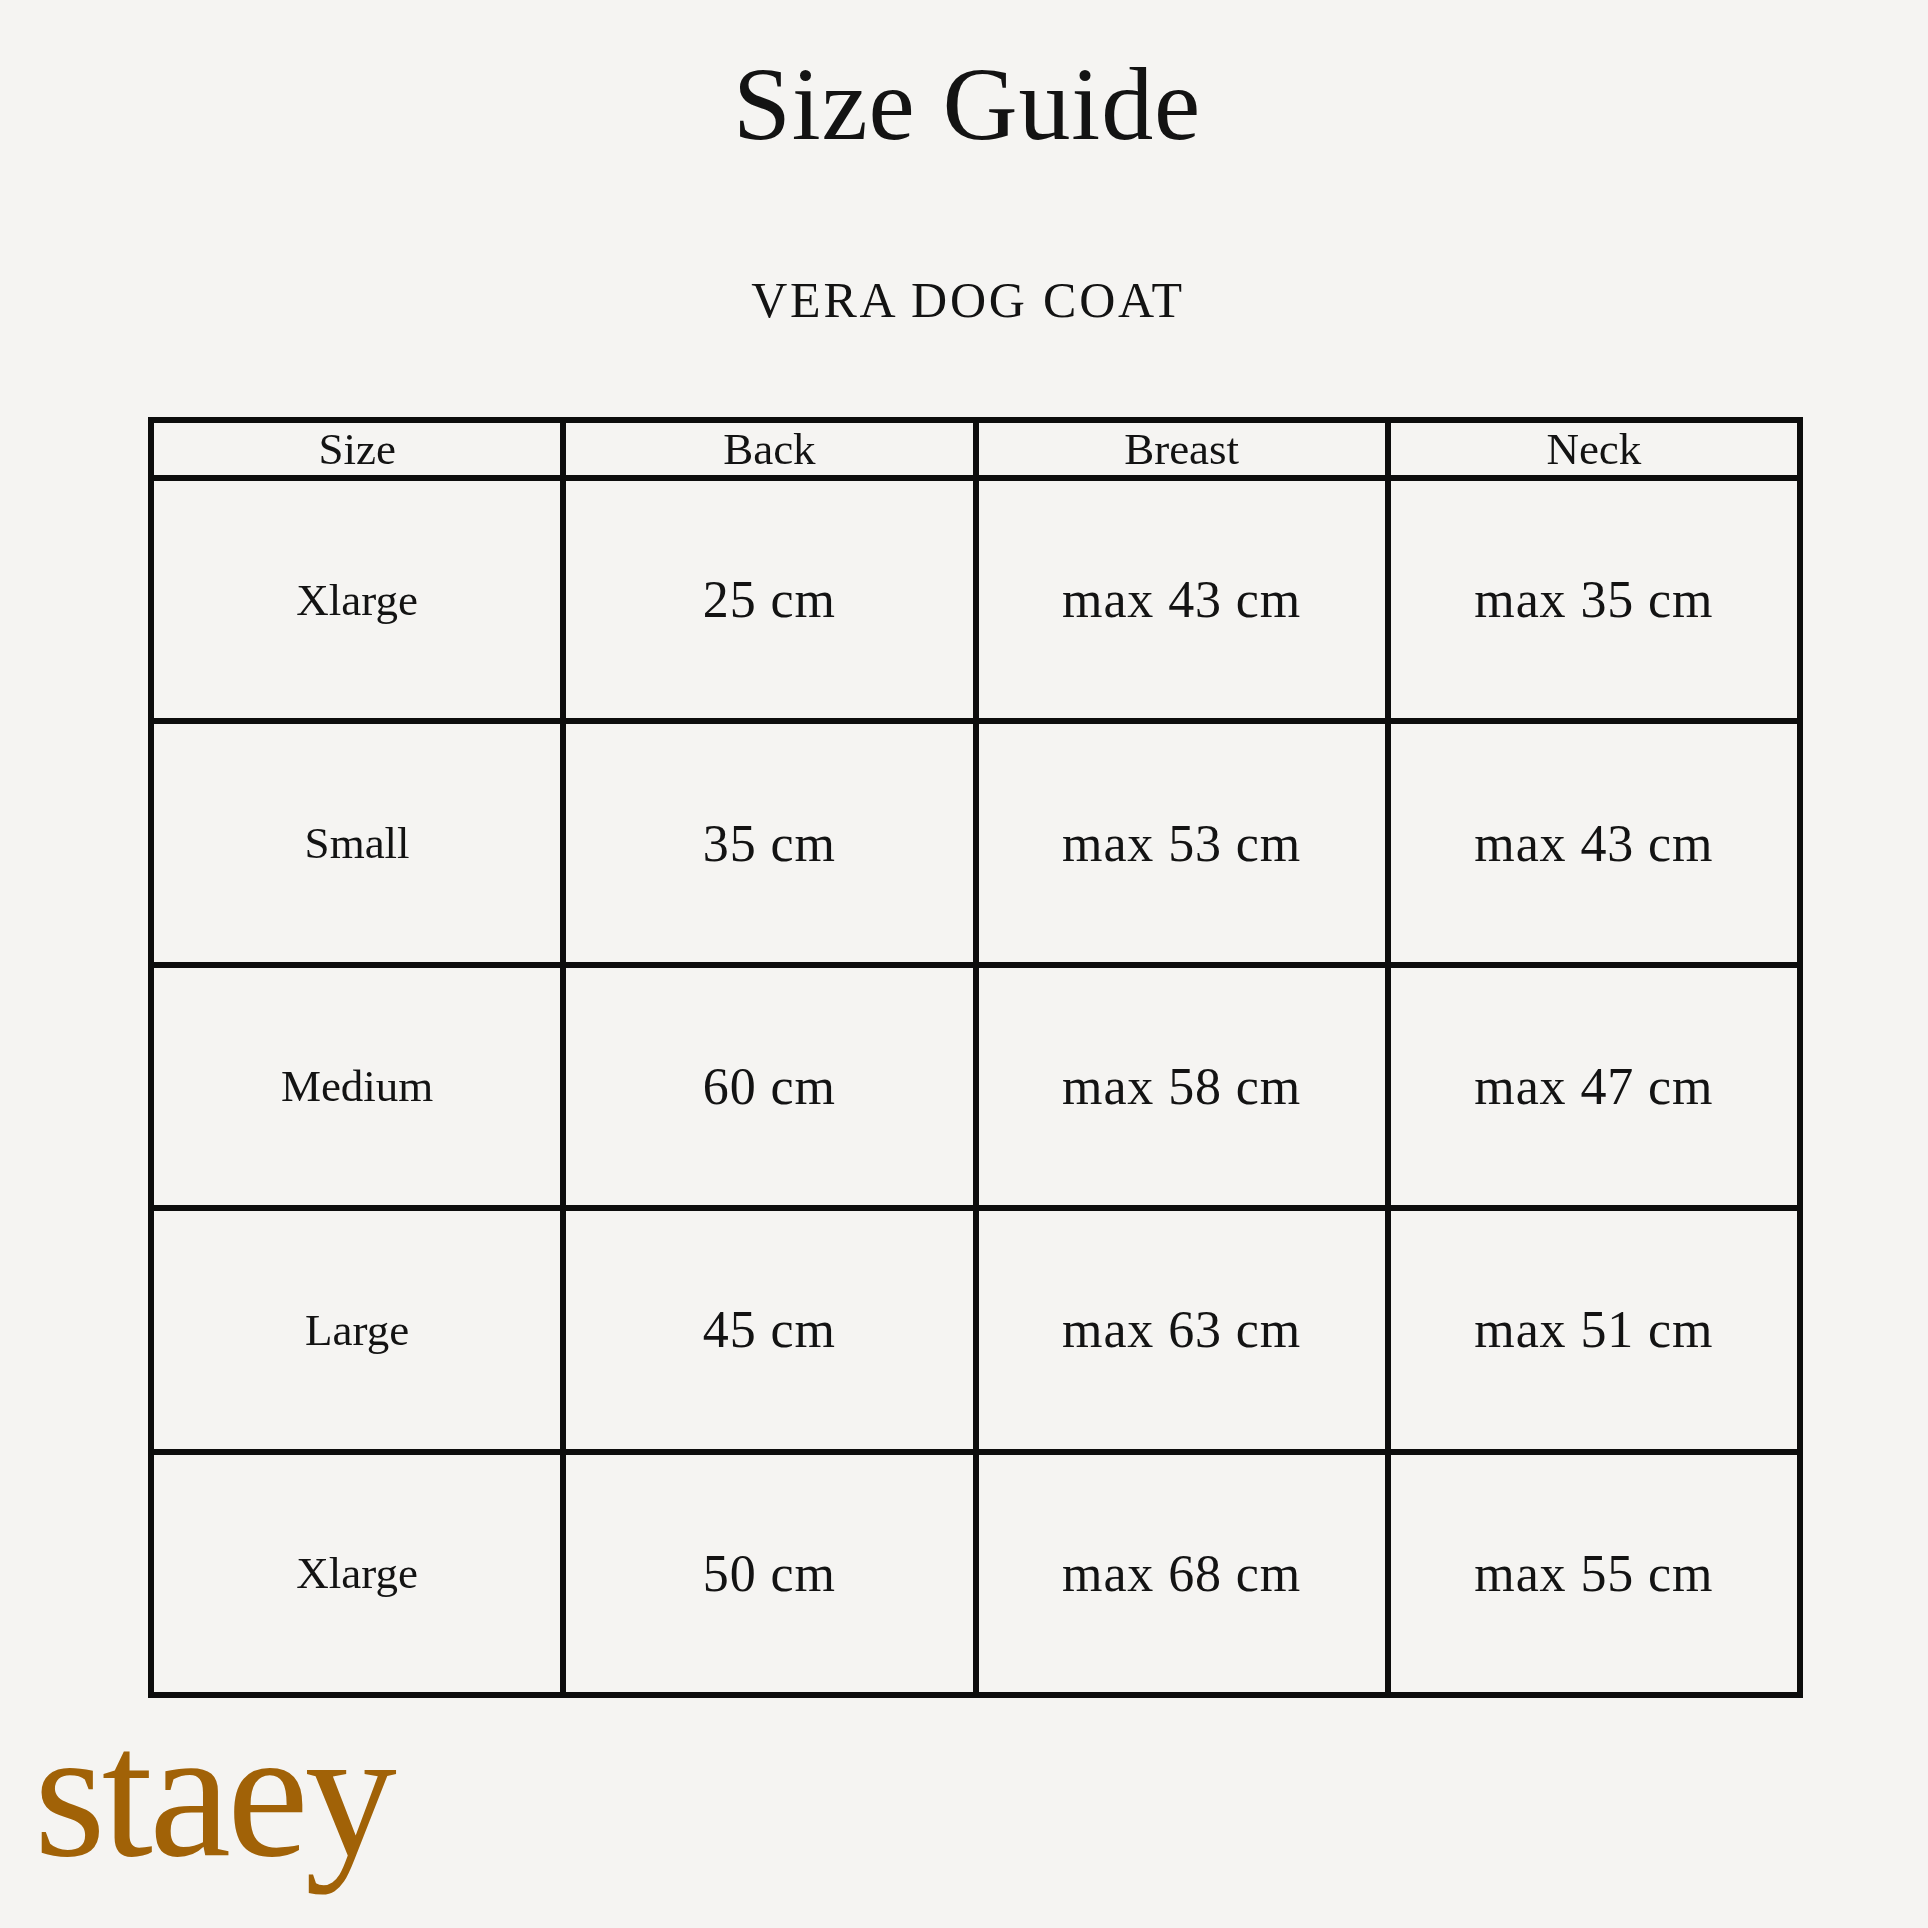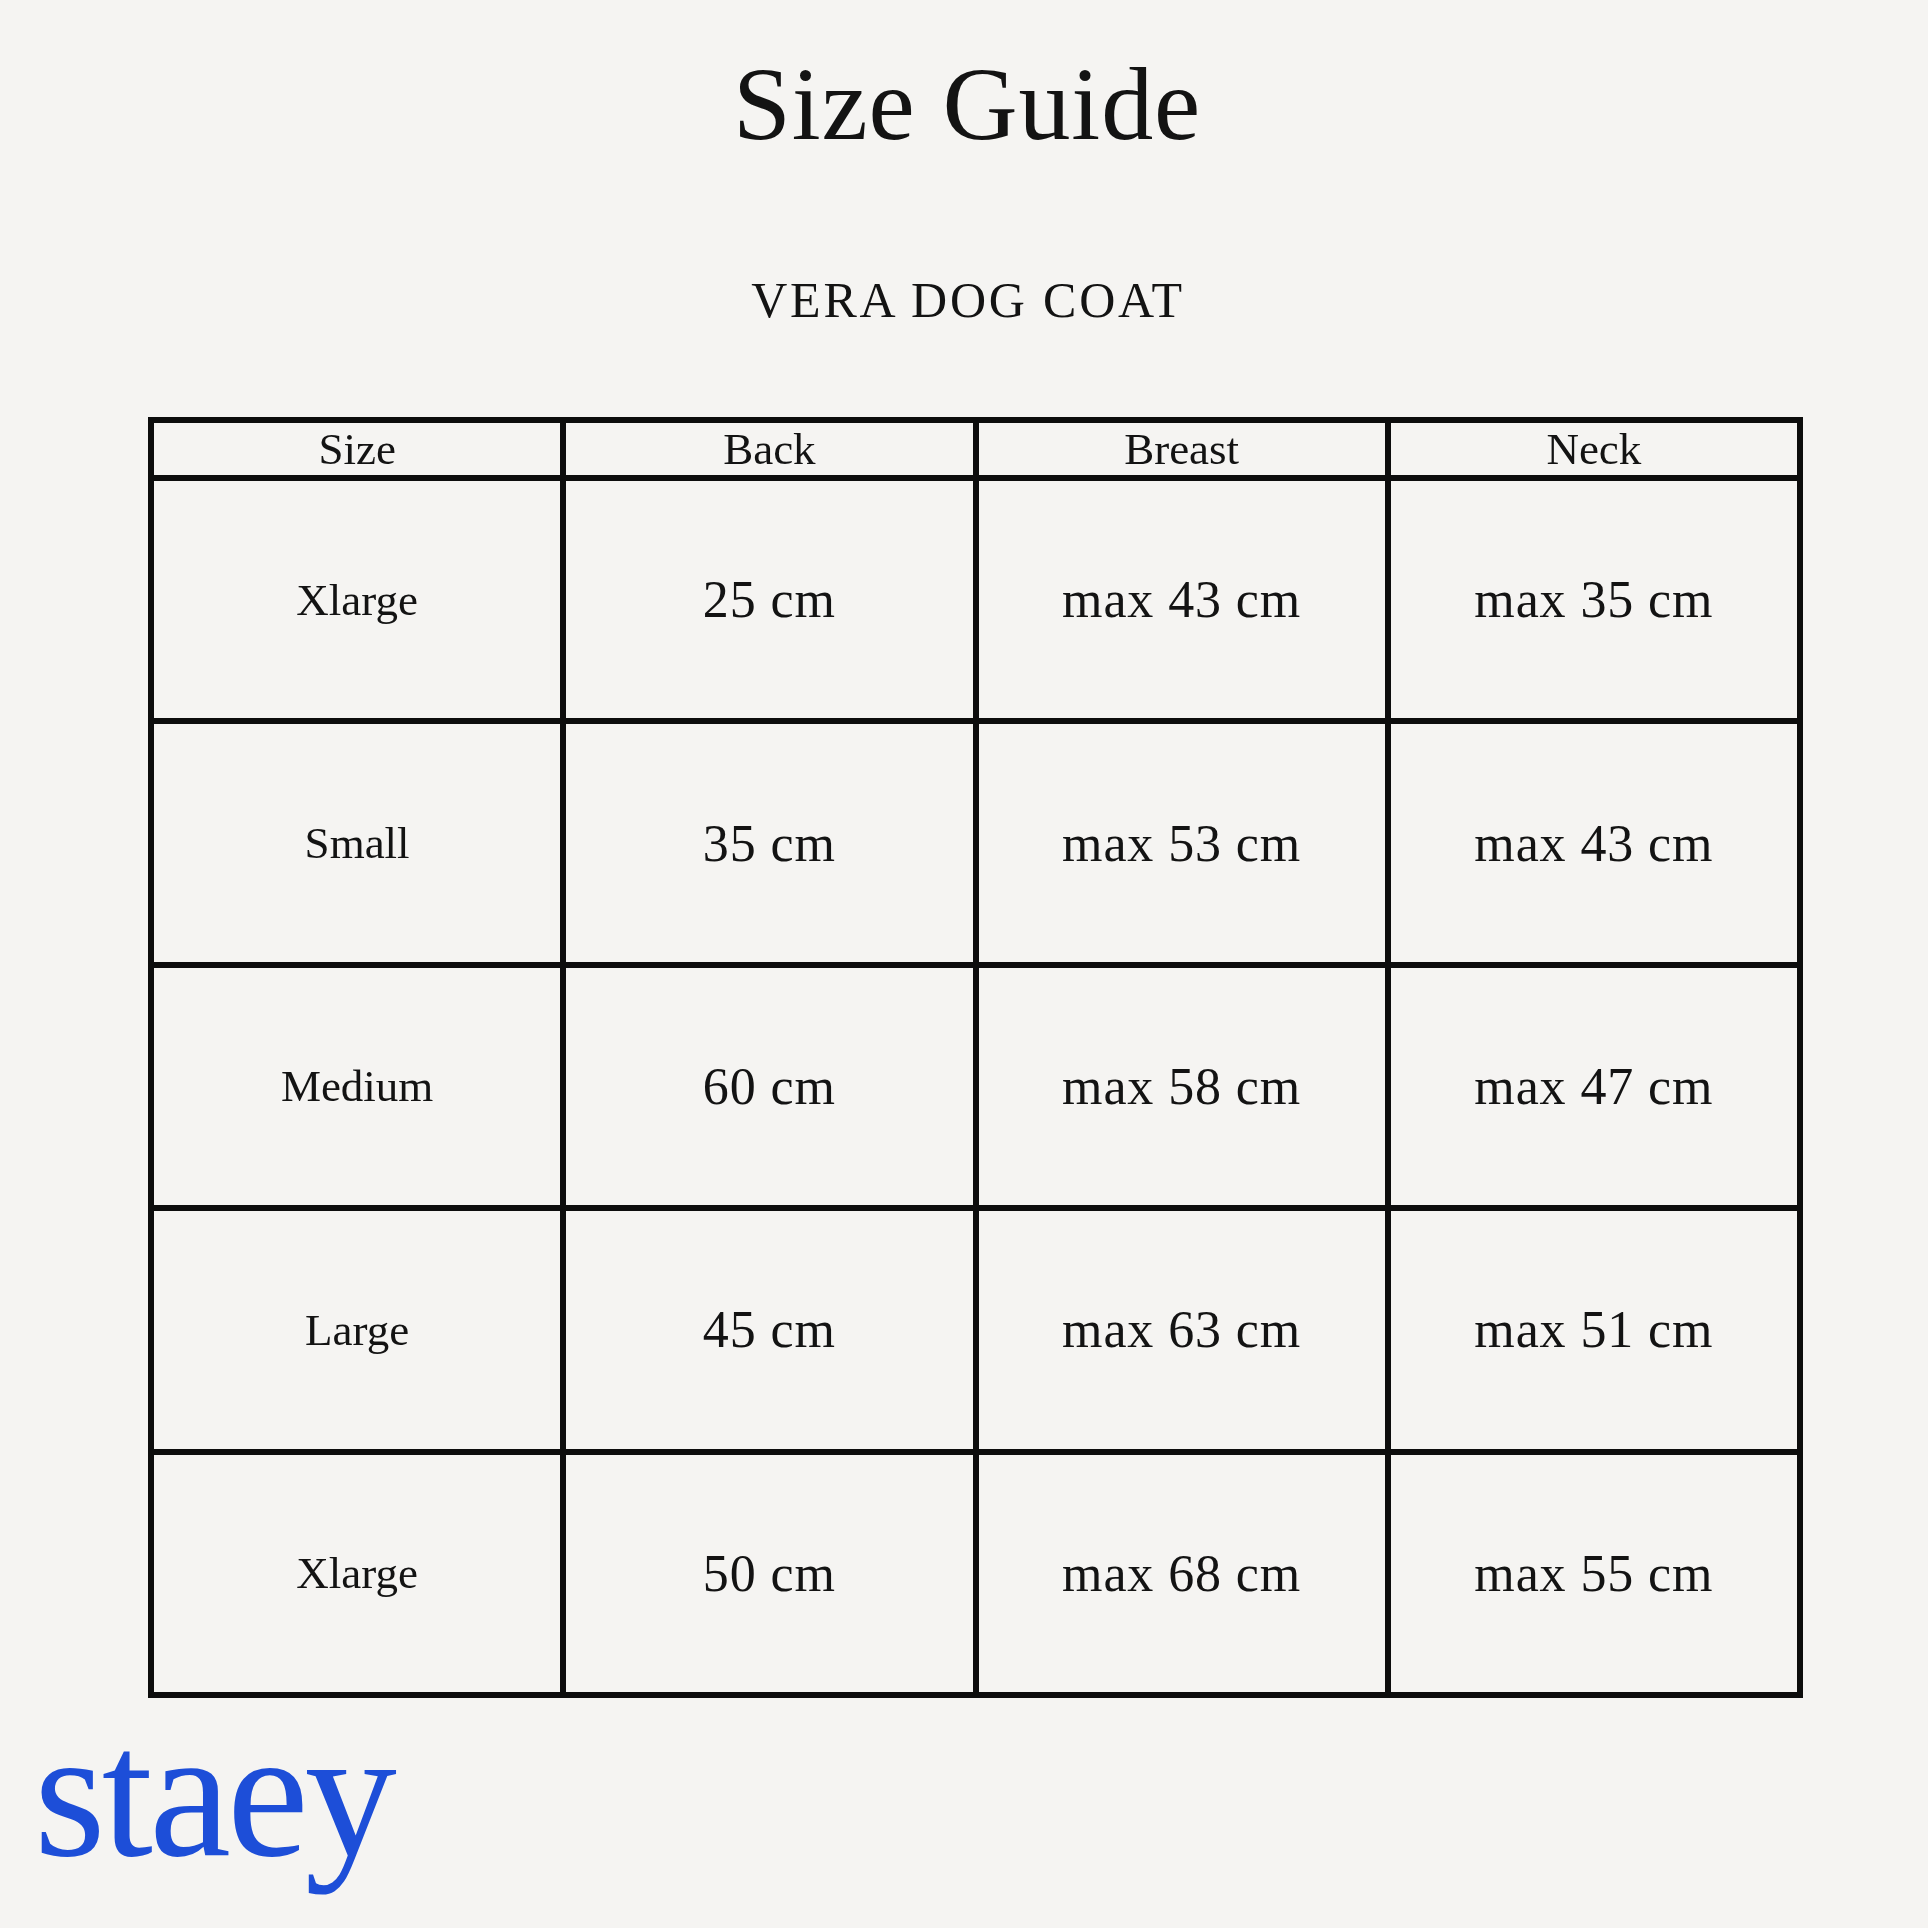--- a/index.html
+++ b/index.html
@@ -74,21 +74,21 @@
   }
   .logo {
     position: absolute;
     left: 34px;
     top: 1701px;
     margin: 0;
     font-size: 184px;
     line-height: 1;
     font-weight: 400;
     letter-spacing: -3.8px;
-    color: #1d4ed8;
+    color: #a16207;
   }
 </style>
 </head>
 <body>
 
 <div class="page">
 
   <h1 class="title">Size Guide</h1>
 
   <h2 class="subtitle">VERA DOG COAT</h2>

